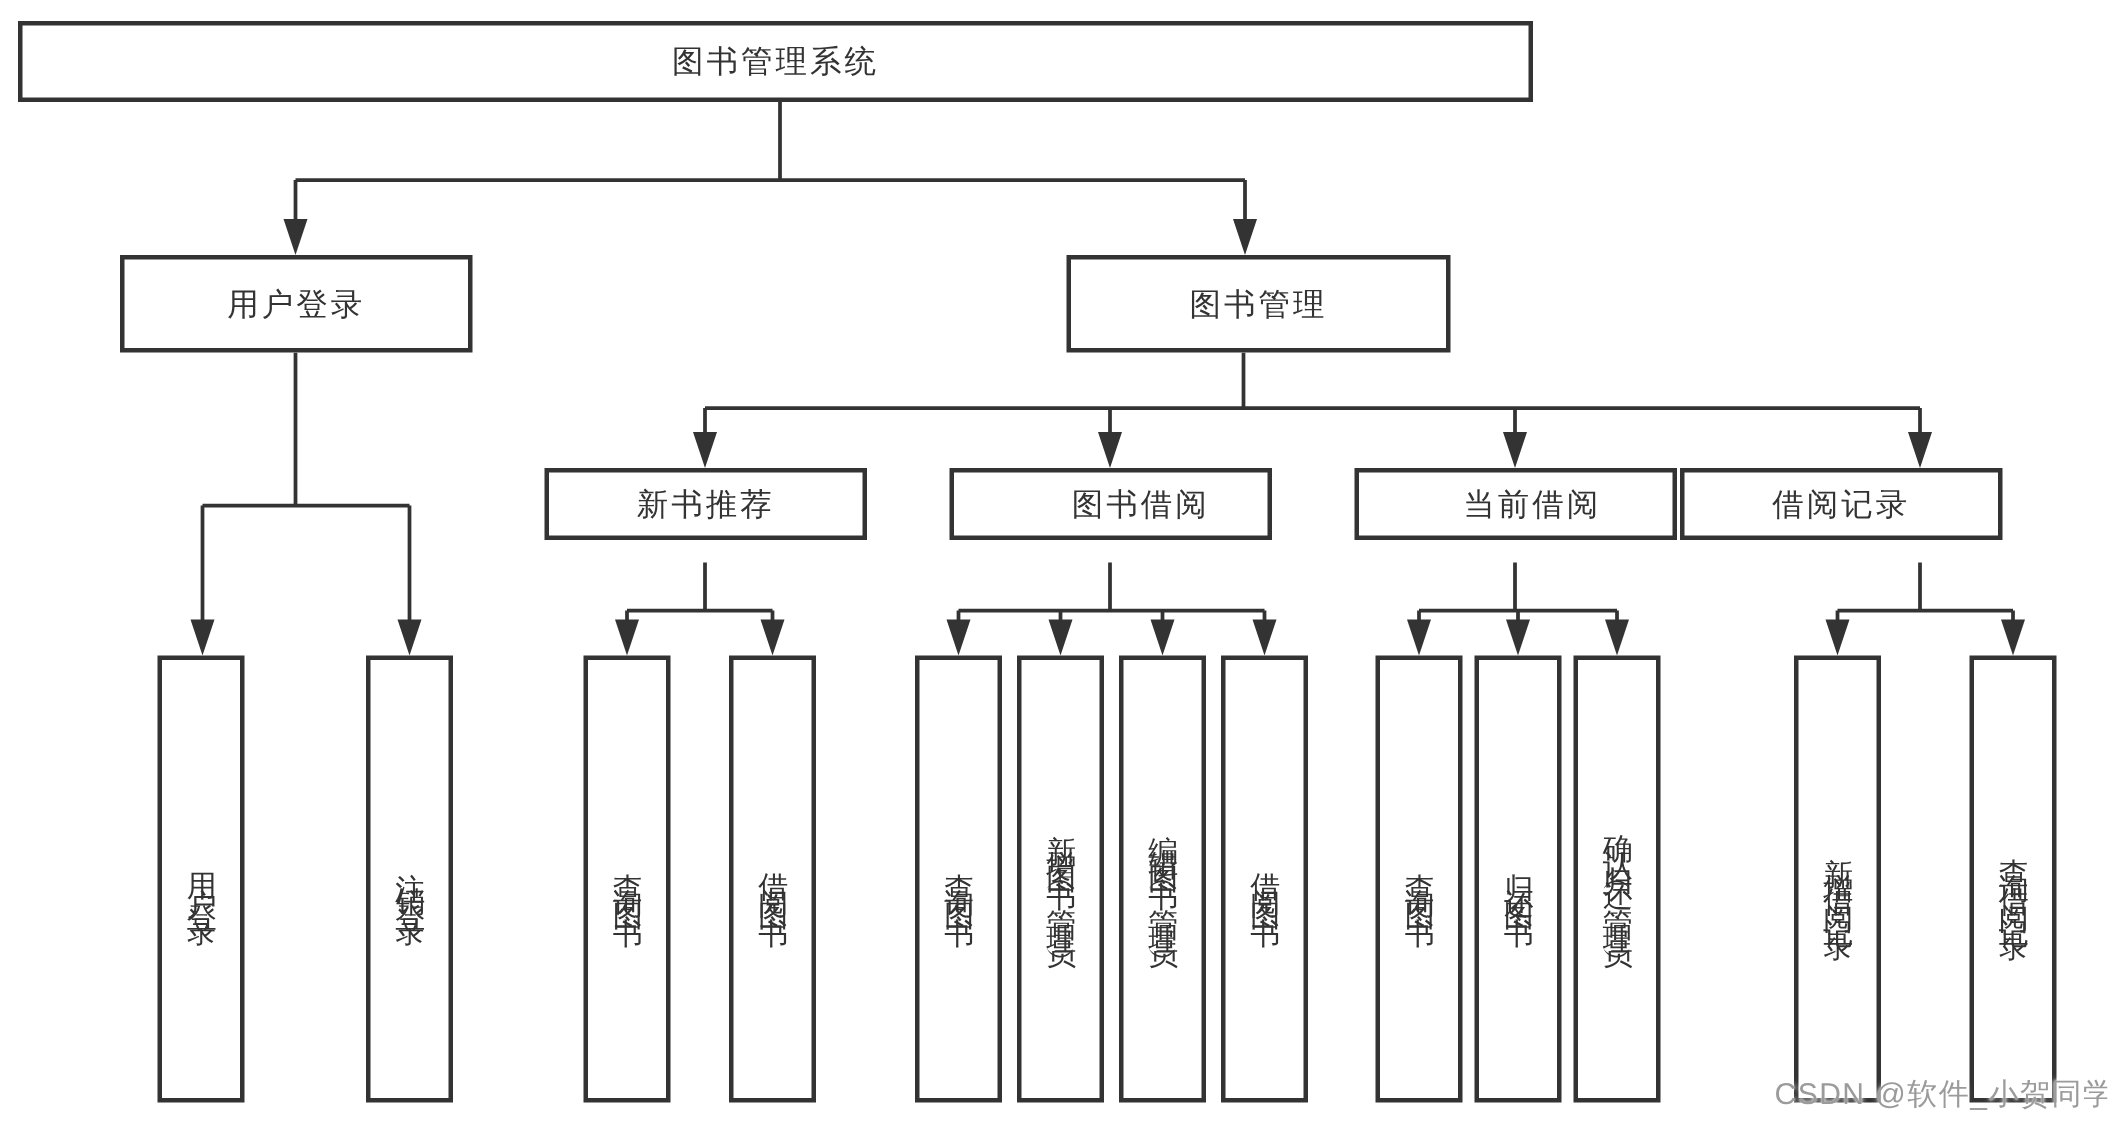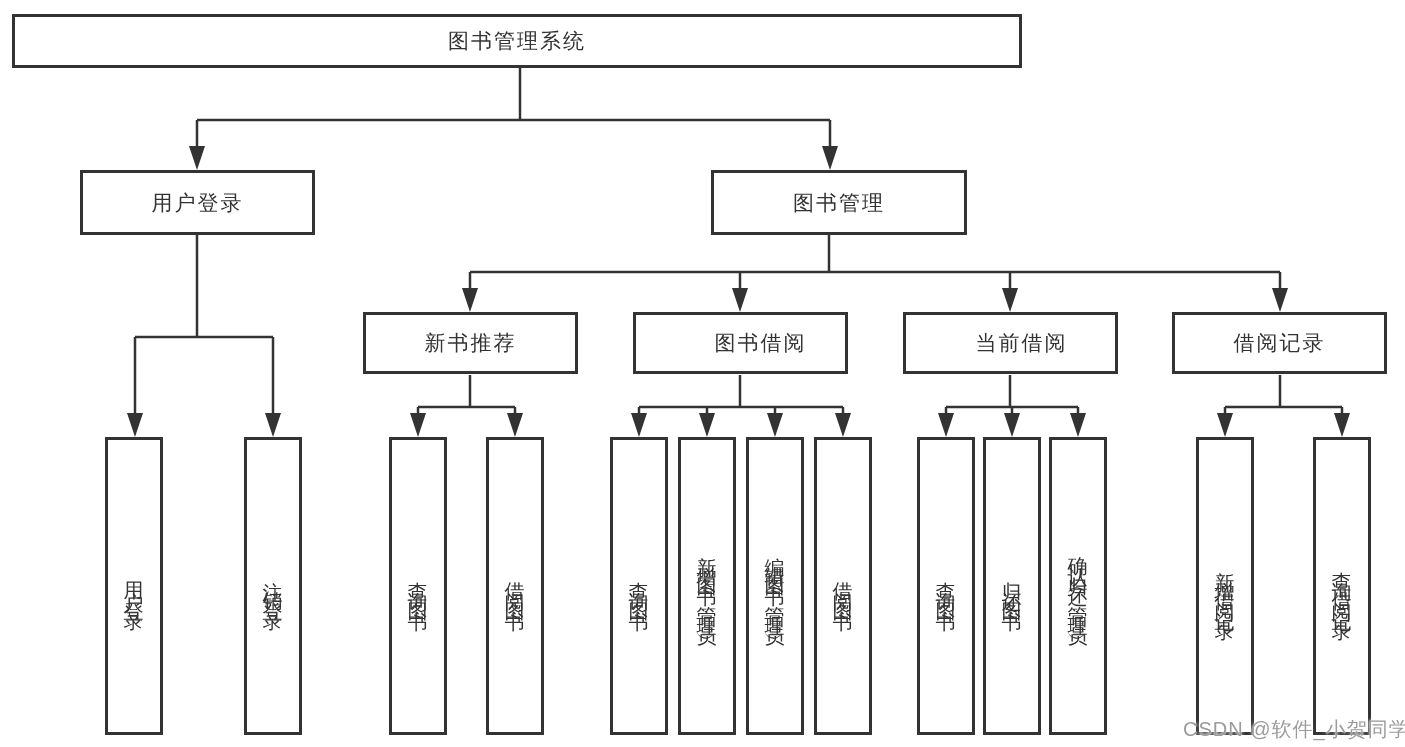--- a/index.html
+++ b/index.html
@@ -46,25 +46,25 @@
     letter-spacing: 10px;
     line-height: 1;
     color: #333333;
   }
   
   .n-root   { left: 12px;  top: 14px;  width: 1010px; height: 54px; }
   
   .n-login  { left: 80px;  top: 170px; width: 235px; height: 65px; }
   .n-mgmt   { left: 711px; top: 170px; width: 256px; height: 65px; }
   
-  .n-mod    { top: 312px; width: 215px; height: 62px; }
+  .n-mod    { top: 312px; width: 215px; height: 48px; }
   .n-newbook{ left: 363px; }
   .n-borrow { left: 633px; padding-left: 40px; }
   .n-current{ left: 903px; padding-left: 22px; }
-  .n-record { left: 1172px; text-align: right; }
+  .n-record { left: 1120px; text-align: right; }
   
   .leaf     { top: 437px; width: 58px; height: 298px; }
   .lf-1  { left: 105px; }
   .lf-2  { left: 244px; }
   .lf-3  { left: 389px; }
   .lf-4  { left: 486px; }
   .lf-5  { left: 610px; }
   .lf-6  { left: 678px; }
   .lf-7  { left: 746px; }
   .lf-8  { left: 814px; }

